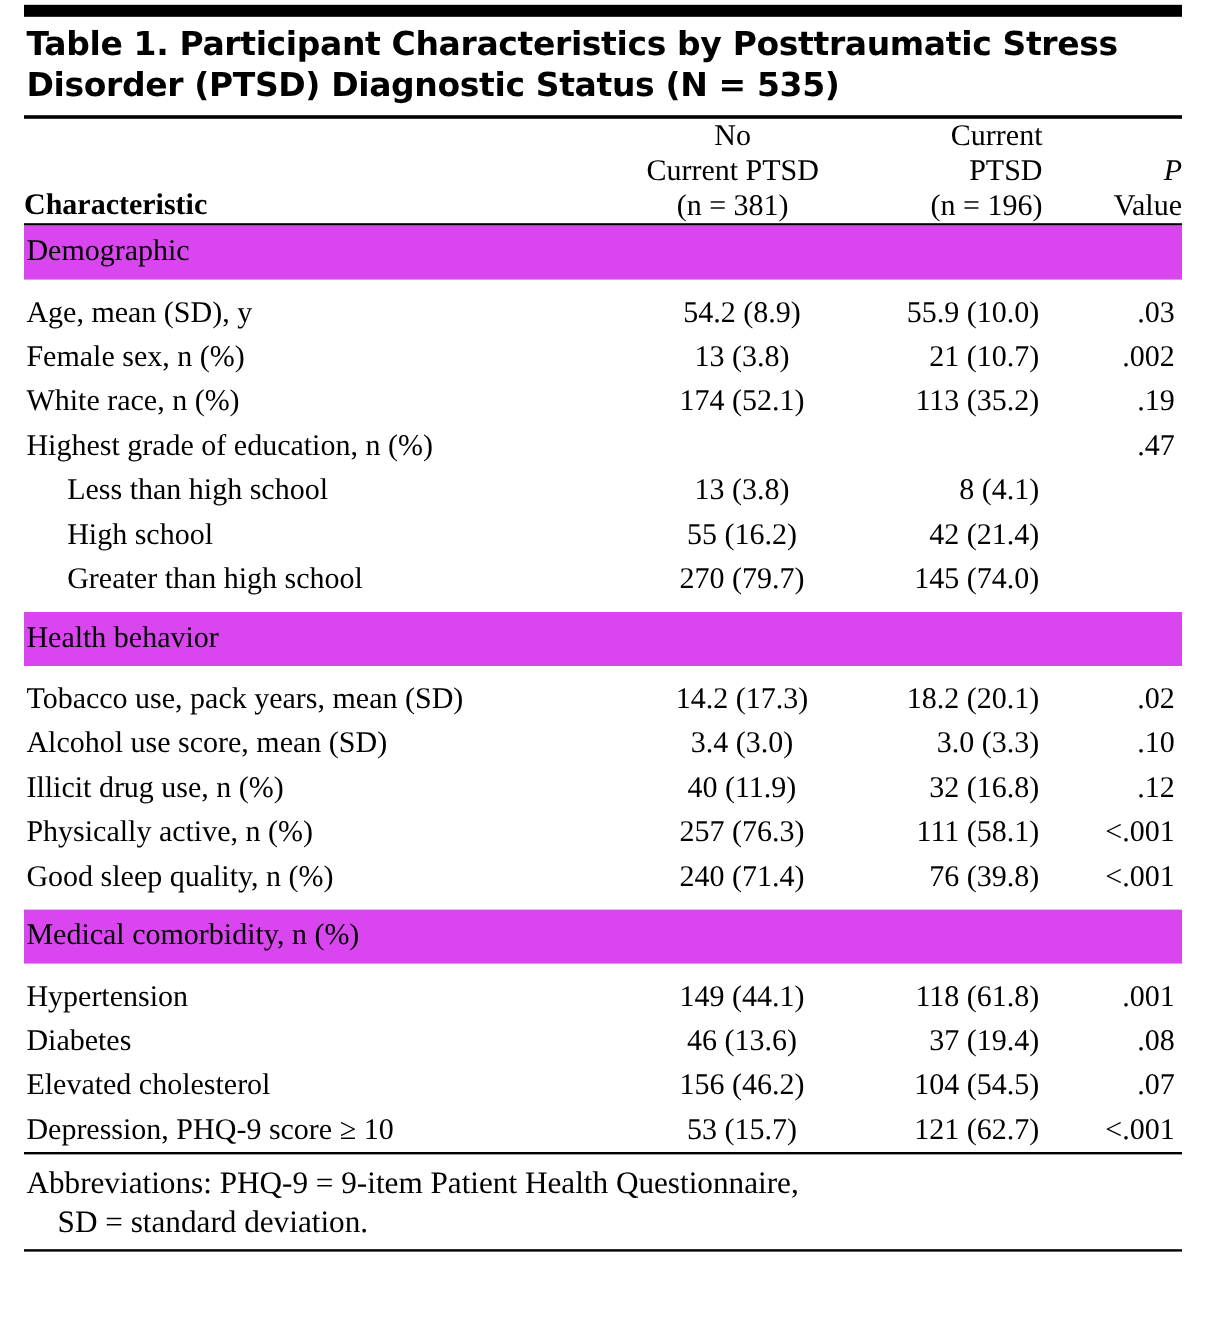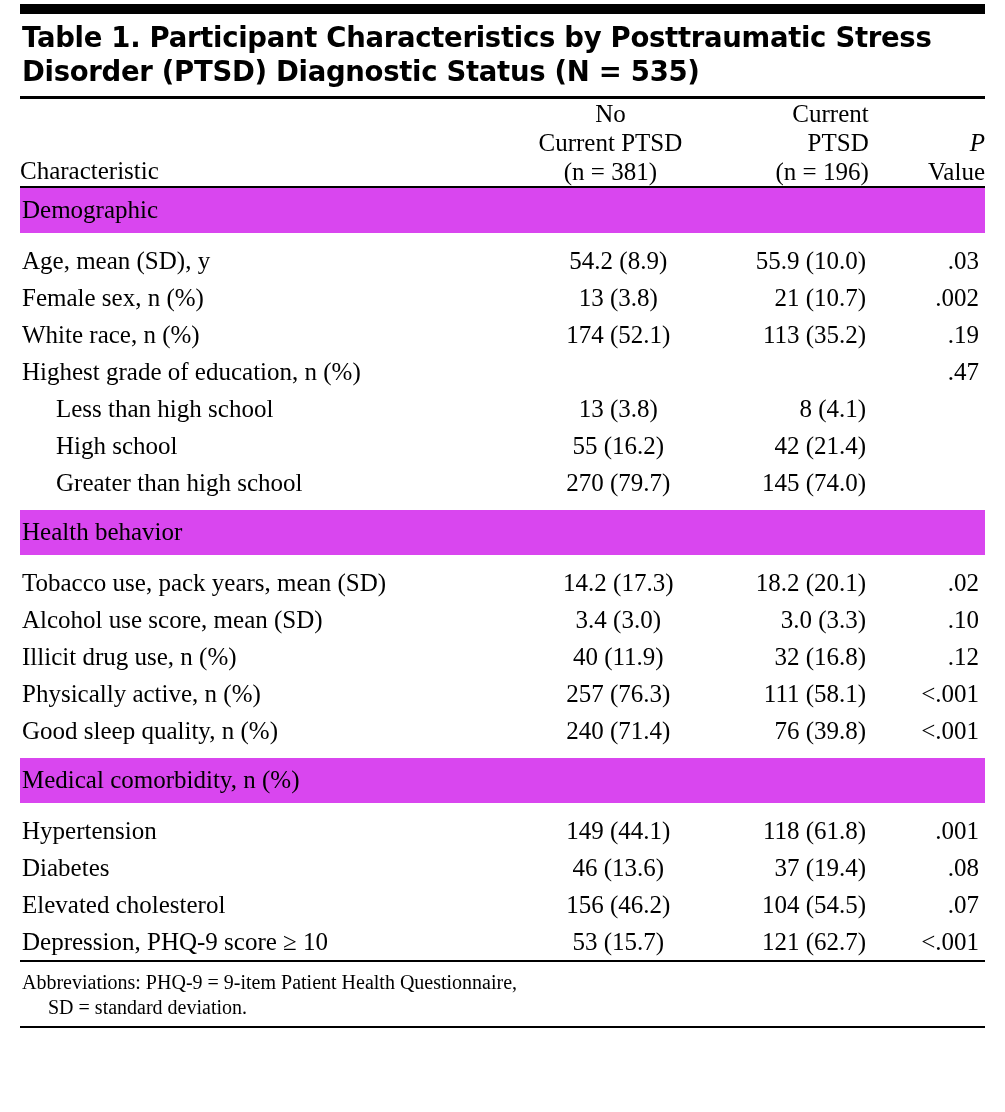--- a/index.html
+++ b/index.html
@@ -52,21 +52,21 @@
   }
   .colhead {
     text-align: center;
     font-weight: normal;
     padding: 4px 0 4px 0;
     line-height: 1.16;
   }
   .colhead-char {
     text-align: left;
     vertical-align: bottom;
-    font-weight: normal;
+    font-weight: bold;
     padding-left: 2px;
   }
   .ital {
     font-style: italic;
   }
   .c-label { width: 505px; text-align: left; padding-left: 2px; }
   .c-v1 { width: 195px; text-align: center; }
   .c-v2 { width: 165px; text-align: right; }
   .c-p  { width: 118px; text-align: right; padding-right: 6px; }
   tr.section td {
@@ -75,21 +75,21 @@
     text-align: left;
   }
   tr.datarow td {
     padding: 3.5px 0 3.5px 0;
   }
   tr.datarow td.c-label { padding-left: 2px; }
   tr.datarow td.c-p { padding-right: 6px; margin-top: 45px; }
   .indent { padding-left: 36px !important; }
   .spacer-row td { height: 9px; padding: 0; }
   .footnote {
-    font-size: 20px;
+    font-size: 26px;
     line-height: 1.25;
     padding: 8px 2px 6px 2px;
   }
   .footnote .cont { padding-left: 26px; display: block; }
 </style>
 </head>
 <body>
 
 <div class="table-wrap">
 

